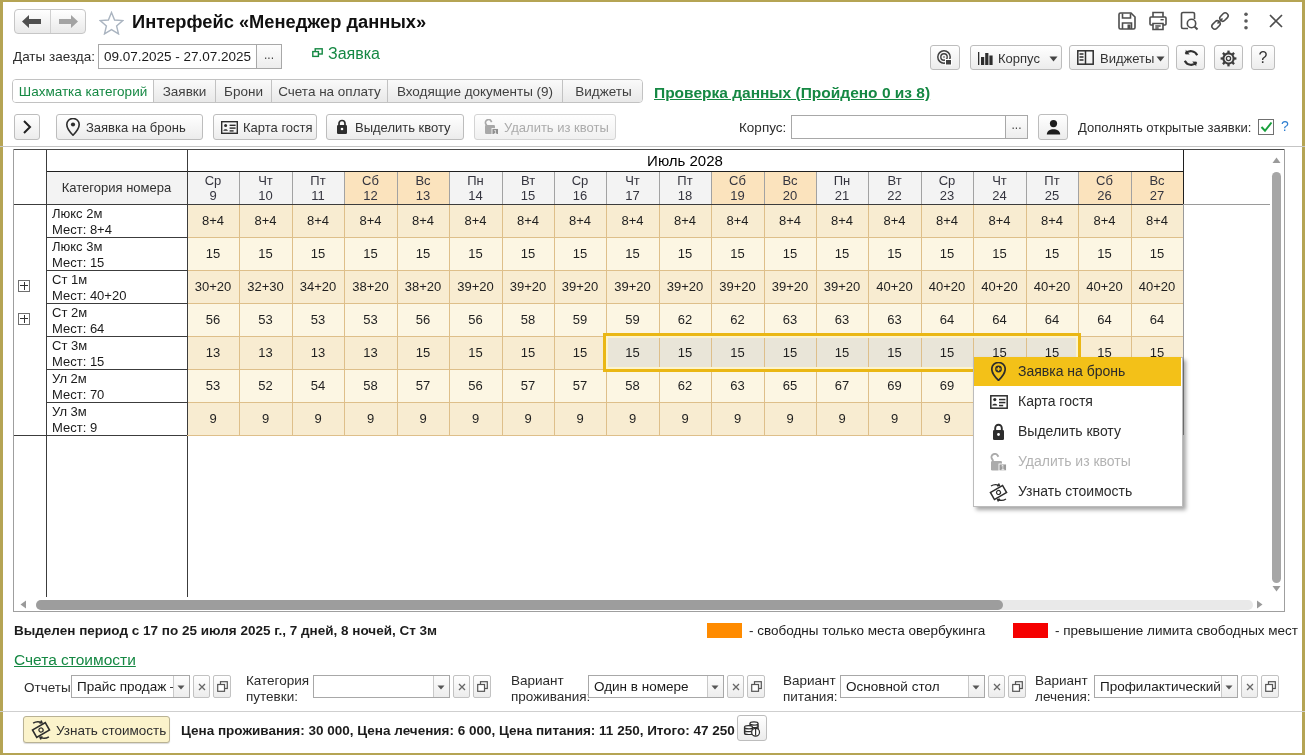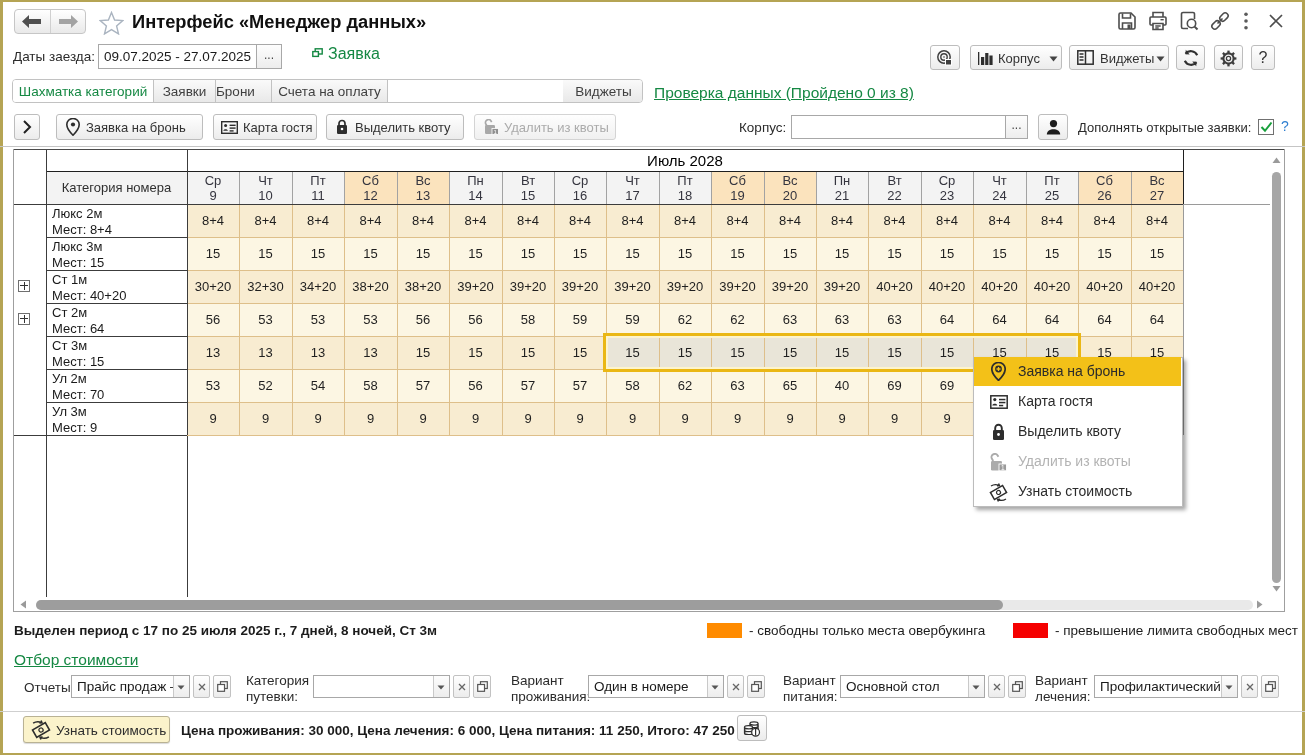--- a/index.html
+++ b/index.html
@@ -126,25 +126,26 @@
       <line x1="12.3" y1="12.3" x2="14.1" y2="14.1"></line>
   <line x1="14.1" y1="2.9" x2="12.3" y2="4.7"></line>
       <line x1="4.7" y1="12.3" x2="2.9" y2="14.1"></line>
  </g>
 </svg>
 <div class="btn" style="left:1251px;top:45px;width:24px;height:25px;text-align:center;font-size:16px;color:#333;line-height:24px;">?</div>
 
 <div class="abs" style="left:12px;top:79px;width:631px;height:24px;border:1px solid #c2c2c2;border-radius:4px;overflow:hidden;">
 <div style="position:absolute;left:0px;top:0;width:141px;height:24px;background:#ffffff;border-right:1px solid #c2c2c2;color:#158843;font-size:13.5px;text-align:center;line-height:23px;">Шахматка категорий</div>
 <div style="position:absolute;left:141px;top:0;width:62px;height:24px;background:linear-gradient(#fafafa,#e7e7e7);border-right:1px solid #c2c2c2;color:#3f3f3f;font-size:13.5px;text-align:center;line-height:23px;">Заявки</div>
-<div style="position:absolute;left:203px;top:0;width:56px;height:24px;background:linear-gradient(#fafafa,#e7e7e7);border-right:1px solid #c2c2c2;color:#3f3f3f;font-size:13.5px;line-height:23px;">Брони</div>
+<div style="position:absolute;left:203px;top:0;width:56px;height:24px;background:linear-gradient(#fafafa,#e7e7e7);border-right:1px solid #c2c2c2;color:#3f3f3f;font-size:13.5px;text-align:center;line-height:23px;">Брони</div>
 <div style="position:absolute;left:259px;top:0;width:116px;height:24px;background:linear-gradient(#fafafa,#e7e7e7);border-right:1px solid #c2c2c2;color:#3f3f3f;font-size:13.5px;text-align:center;line-height:23px;">Счета на оплату</div>
+<div style="position:absolute;left:375px;top:0;width:175px;height:24px;background:linear-gradient(#fafafa,#e7e7e7);border-right:1px solid #c2c2c2;color:#3f3f3f;font-size:13.5px;text-align:center;line-height:23px;">Входящие документы (9)</div>
 <div style="position:absolute;left:550px;top:0;width:81px;height:24px;background:linear-gradient(#fafafa,#e7e7e7);color:#3f3f3f;font-size:13.5px;text-align:center;line-height:23px;">Виджеты</div>
 </div>
-<div class="abs green" style="left:654px;top:84px;font-size:15.5px;text-decoration:underline;">Проверка данных (Пройдено 0 из 8)</div>
+<div class="abs green" style="left:654px;top:84px;font-size:15.5px;text-decoration:underline;font-weight:bold;">Проверка данных (Пройдено 0 из 8)</div>
 
 <div class="btn" style="left:14px;top:114px;width:26px;height:26px;"></div>
 <svg class="abs" style="left:22px;top:120px;" width="10" height="14" viewBox="0 0 10 14" fill="none" stroke="#222" stroke-width="2">
     <path d="M2 1 L8 7 L2 13"></path>
   </svg>
 <div class="btn" style="left:56px;top:114px;width:147px;height:26px;"></div>
 <svg class="abs" style="left:66px;top:118px;" width="14" height="18" viewBox="0 0 14 18">
  <path d="M7 0.5 C3.4 0.5 0.8 3.1 0.8 6.5 C0.8 11 7 17.2 7 17.2 S13.2 11 13.2 6.5 C13.2 3.1 10.6 0.5 7 0.5 Z" fill="none" stroke="#2d2d2d" stroke-width="1.6"></path>
  <circle cx="7" cy="6.5" r="2.1" fill="#2d2d2d"></circle>
 </svg>
@@ -337,21 +338,21 @@
 <div class="cell" style="left:292px;top:369px;width:52px;height:33px;background:#fcf6e3;line-height:33px;">54</div>
 <div class="cell" style="left:344px;top:369px;width:53px;height:33px;background:#fcf6e3;line-height:33px;">58</div>
 <div class="cell" style="left:397px;top:369px;width:52px;height:33px;background:#fcf6e3;line-height:33px;">57</div>
 <div class="cell" style="left:449px;top:369px;width:53px;height:33px;background:#fcf6e3;line-height:33px;">56</div>
 <div class="cell" style="left:502px;top:369px;width:52px;height:33px;background:#fcf6e3;line-height:33px;">57</div>
 <div class="cell" style="left:554px;top:369px;width:52px;height:33px;background:#fcf6e3;line-height:33px;">57</div>
 <div class="cell" style="left:606px;top:369px;width:53px;height:33px;background:#fcf6e3;line-height:33px;">58</div>
 <div class="cell" style="left:659px;top:369px;width:52px;height:33px;background:#fcf6e3;line-height:33px;">62</div>
 <div class="cell" style="left:711px;top:369px;width:53px;height:33px;background:#fcf6e3;line-height:33px;">63</div>
 <div class="cell" style="left:764px;top:369px;width:52px;height:33px;background:#fcf6e3;line-height:33px;">65</div>
-<div class="cell" style="left:816px;top:369px;width:52px;height:33px;background:#fcf6e3;line-height:33px;">40</div>
+<div class="cell" style="left:816px;top:369px;width:52px;height:33px;background:#fcf6e3;line-height:33px;">67</div>
 <div class="cell" style="left:868px;top:369px;width:53px;height:33px;background:#fcf6e3;line-height:33px;">69</div>
 <div class="cell" style="left:921px;top:369px;width:52px;height:33px;background:#fcf6e3;line-height:33px;">69</div>
 <div class="cell" style="left:973px;top:369px;width:53px;height:33px;background:#fcf6e3;line-height:33px;">69</div>
 <div class="cell" style="left:1026px;top:369px;width:52px;height:33px;background:#fcf6e3;line-height:33px;">70</div>
 <div class="cell" style="left:1078px;top:369px;width:53px;height:33px;background:#fcf6e3;line-height:33px;">70</div>
 <div class="cell" style="left:1131px;top:369px;width:52px;height:33px;background:#fcf6e3;line-height:33px;">70</div>
 <div class="lbl" style="left:47px;top:403px;width:140px;height:32px;">Ул 3м<br>Мест: 9</div>
 <div class="cell" style="left:187px;top:402px;width:52px;height:33px;background:#f8ecd1;line-height:33px;">9</div>
 <div class="cell" style="left:239px;top:402px;width:53px;height:33px;background:#f8ecd1;line-height:33px;">9</div>
 <div class="cell" style="left:292px;top:402px;width:52px;height:33px;background:#f8ecd1;line-height:33px;">9</div>
@@ -482,21 +483,21 @@
  </g>
  <path d="M2 3 Q6 0.5 10 2.5 M8 2.8 L10.5 2.7 L9.6 0.4" fill="none" stroke="#2d2d2d" stroke-width="1.4"></path>
  <path d="M17 16 Q13 18.5 9 16.5 M11 16.2 L8.5 16.3 L9.4 18.6" fill="none" stroke="#2d2d2d" stroke-width="1.4"></path>
 </svg>
 
 <div class="abs" style="left:14px;top:623px;font-size:13.5px;font-weight:bold;color:#1c1c1c;">Выделен период с 17 по 25 июля 2025 г., 7 дней, 8 ночей, Ст 3м</div>
 <div class="abs" style="left:707px;top:623px;width:35px;height:15px;background:#ff8b00;"></div>
 <div class="abs" style="left:749px;top:623px;font-size:13.5px;color:#1c1c1c;">- свободны только места овербукинга</div>
 <div class="abs" style="left:1013px;top:623px;width:35px;height:15px;background:#f50000;"></div>
 <div class="abs" style="left:1055px;top:623px;font-size:13.5px;color:#1c1c1c;">- превышение лимита свободных мест</div>
-<div class="abs green" style="left:14px;top:651px;font-size:15.5px;text-decoration:underline;">Отбор стоимости</div>
+<div class="abs green" style="left:14px;top:651px;font-size:15.5px;text-decoration:underline;">Счета стоимости</div>
 
 <div class="abs" style="left:24px;top:680px;font-size:13.5px;color:#2b2b2b;">Отчеты:</div>
 <div class="abs" style="left:71px;top:675px;width:119px;height:23px;border:1px solid #a8a8a8;background:#fff;"></div>
 <div class="abs" style="left:77px;top:679px;font-size:13.5px;color:#1a1a1a;">Прайс продаж –</div>
 <div class="abs" style="left:173px;top:676px;width:16px;height:21px;border-left:1px solid #c9c9c9;background:linear-gradient(#fdfdfd,#ededed);"></div>
 <svg class="abs" style="left:177px;top:685px;" width="8" height="5" viewBox="0 0 8 5">
     <path d="M0.5 0.5 L7.5 0.5 L4 4.5 Z" fill="#555"></path>
   </svg>
 <div class="abs" style="left:193px;top:675px;width:17px;height:23px;border:1px solid #c2c2c2;border-radius:2px;background:linear-gradient(#fff,#ececec);"></div>
 <svg class="abs" style="left:198px;top:683px;" width="8" height="8" viewBox="0 0 8 8" stroke="#666" stroke-width="1.3">

